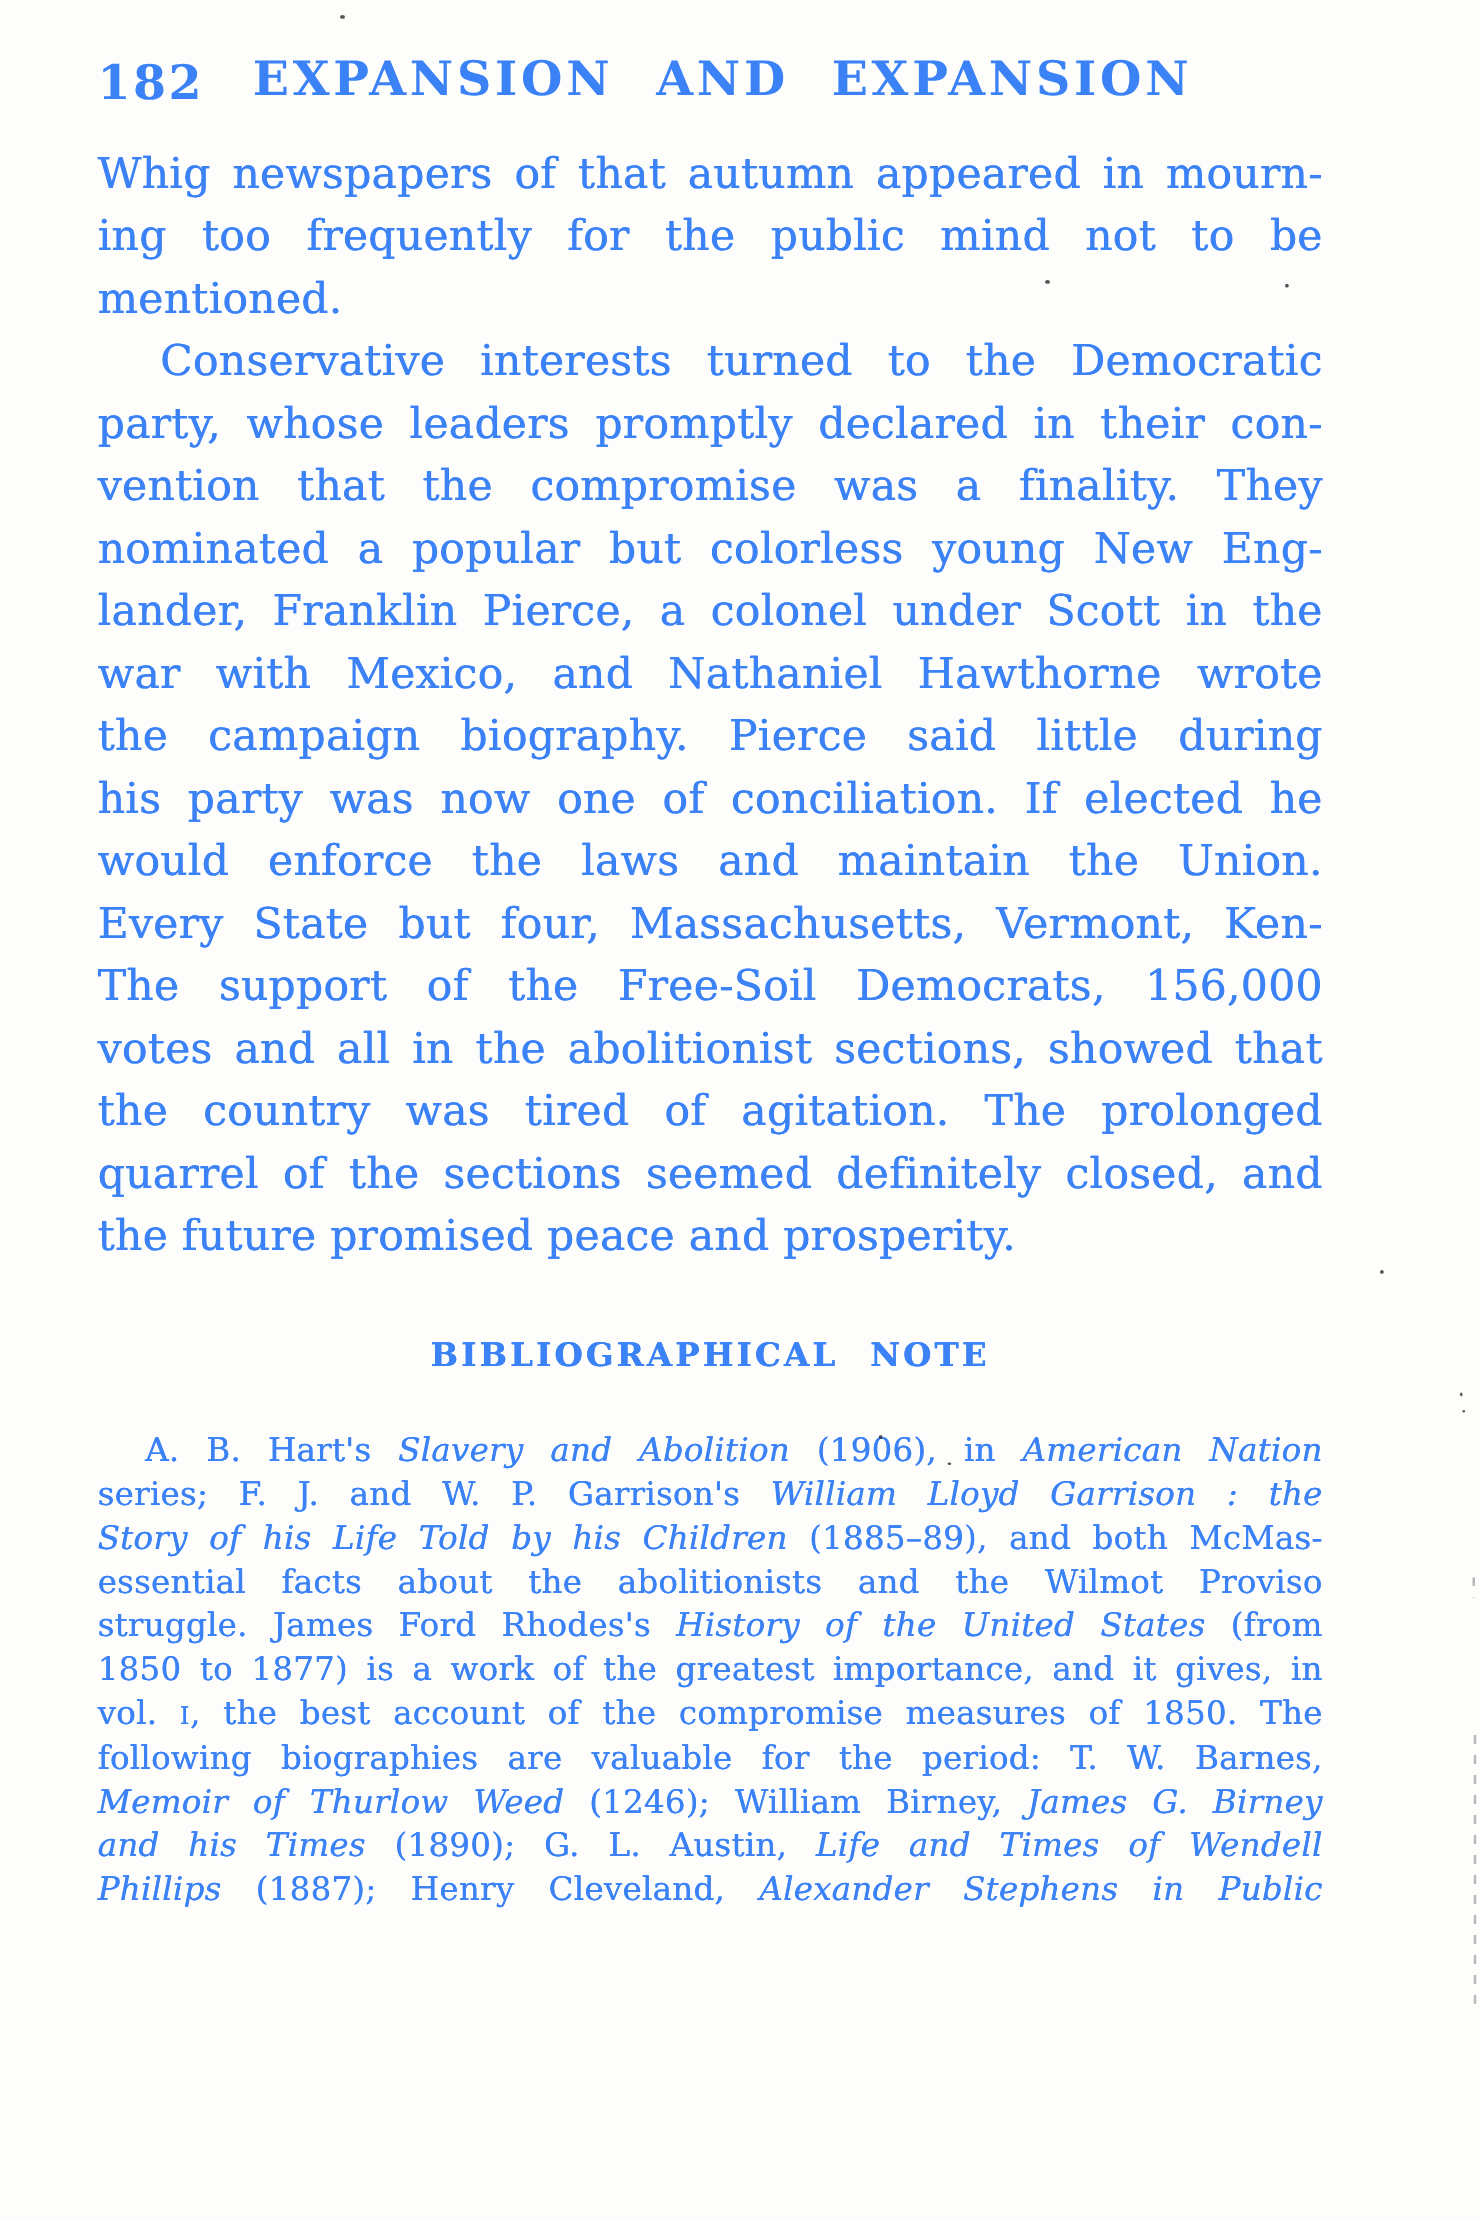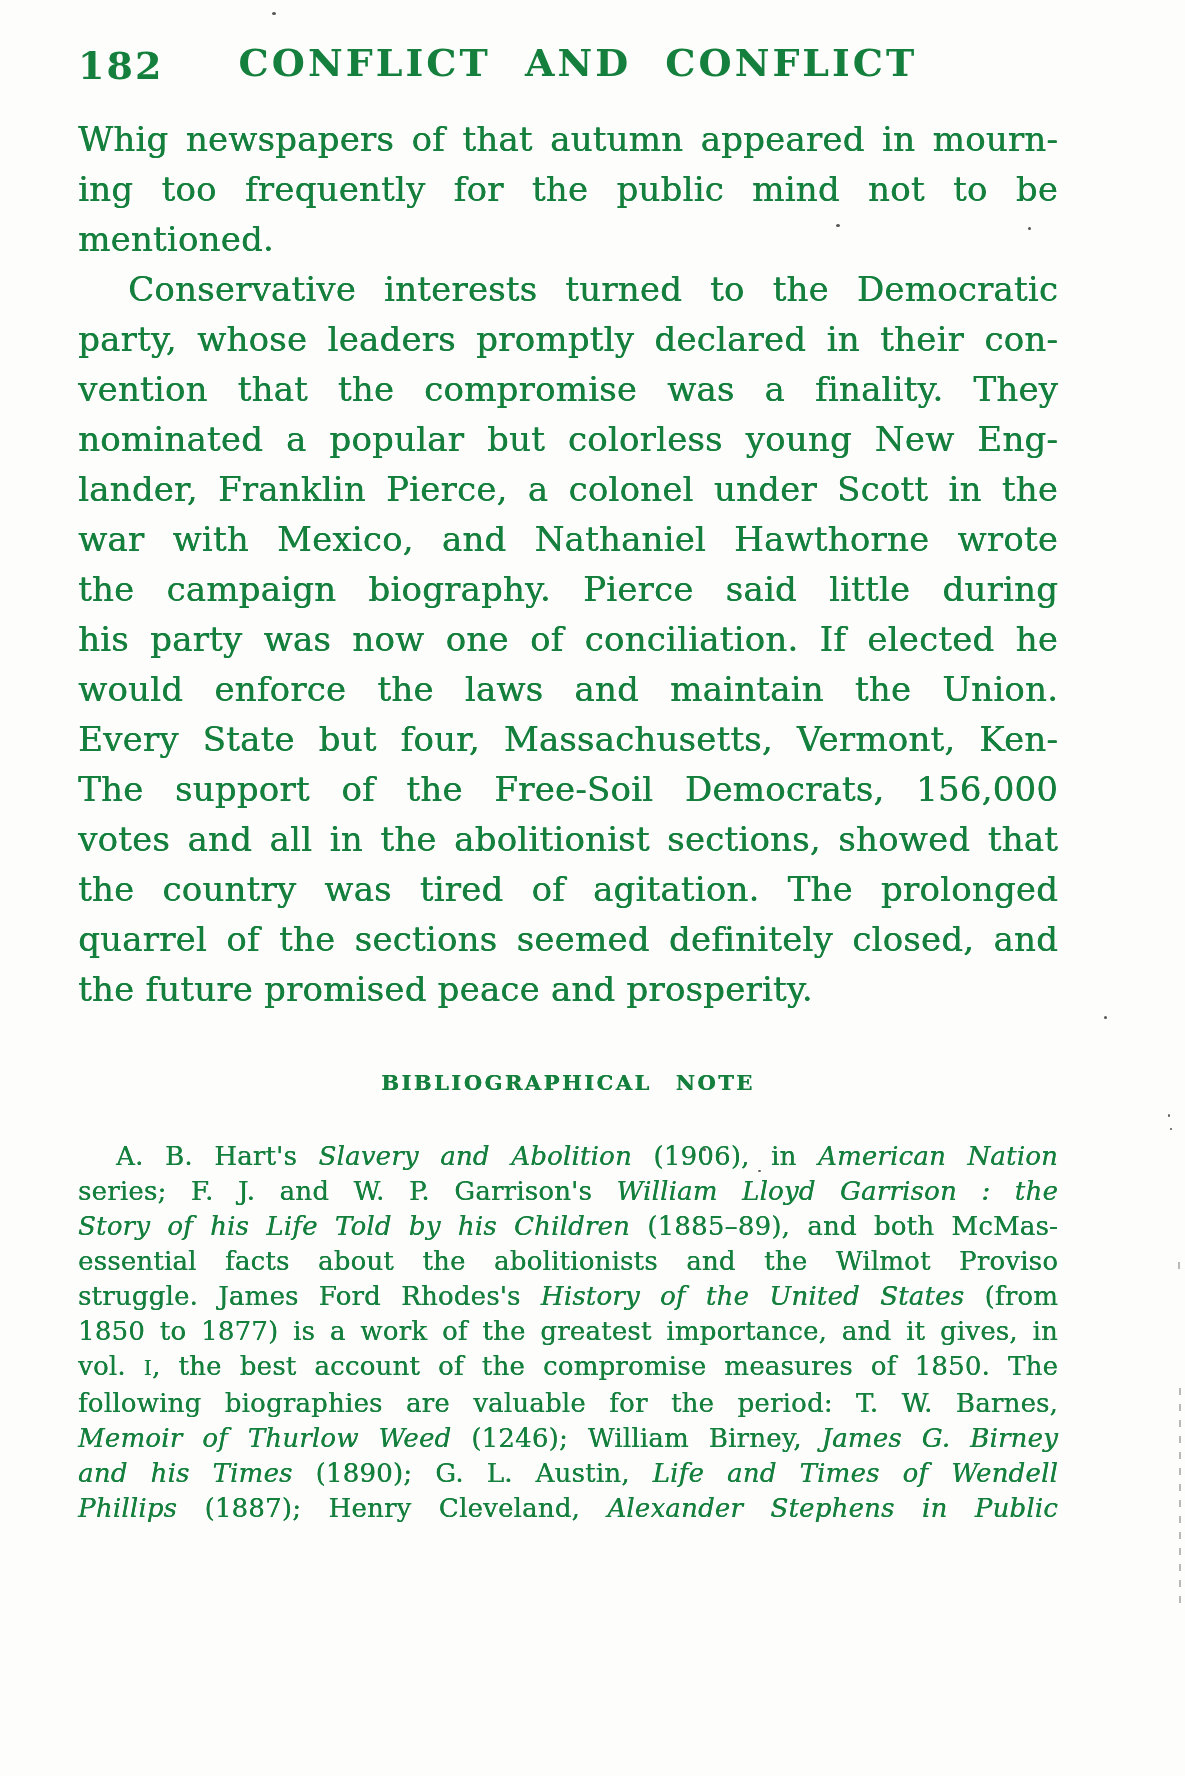--- a/index.html
+++ b/index.html
@@ -1,21 +1,21 @@
 <!DOCTYPE html>
 <html><head>
 <meta charset="utf-8">
 <style>
   html,body{margin:0;padding:0;background:#ffffff;}
   .page{
     position:relative;
     width:1185px;height:1776px;
     box-sizing:border-box;
     background:#fdfdfc;
-    color:#15803d;
+    color:#3b82f6;
     font-family:"DejaVu Serif","Liberation Serif",serif;
     padding:40px 127px 0 78px;
     overflow:hidden;
   }
   
   .pagehead{position:relative;height:50px;margin-bottom:24px;}
   .pagenum{
     position:absolute;left:0;top:3px;
     font-size:38px;font-weight:bold;letter-spacing:2px;
   }
@@ -36,21 +36,21 @@
     text-align:justify;
     text-align-last:justify;
     white-space:normal;
   }
   .line.final{text-align-last:left;}
   .para.indent .line:first-child{text-indent:50px;}
   
   .biblio-heading{
     margin:56px 0 44px 0;
     text-align:center;
-    font-size:21px;font-weight:bold;
+    font-size:26px;font-weight:bold;
     letter-spacing:2.5px;word-spacing:14px;
     text-shadow:.3px 0 0 currentColor;
   }
   .biblio{
     font-size:26px;line-height:35px;
     letter-spacing:.2px;
     text-shadow:.3px 0 0 currentColor;
   }
   .biblio .line:first-child{text-indent:38px;}
   .it{font-style:italic;}
@@ -63,21 +63,21 @@
     opacity:.45;
   }
 </style>
 </head>
 <body>
 
 <div class="page">
 
   <header class="pagehead">
     <span class="pagenum">182</span>
-    <h1 class="running-title">CONFLICT AND CONFLICT</h1>
+    <h1 class="running-title">EXPANSION AND EXPANSION</h1>
   </header>
 
   <main class="body-text">
     <div class="para">
         <div class="line"><span>Whig newspapers of that autumn appeared in mourn-</span></div>
         <div class="line"><span>ing too frequently for the public mind not to be</span></div>
         <div class="line final"><span>mentioned.</span></div>
       </div>
     <div class="para indent">
         <div class="line"><span>Conservative interests turned to the Democratic</span></div>

